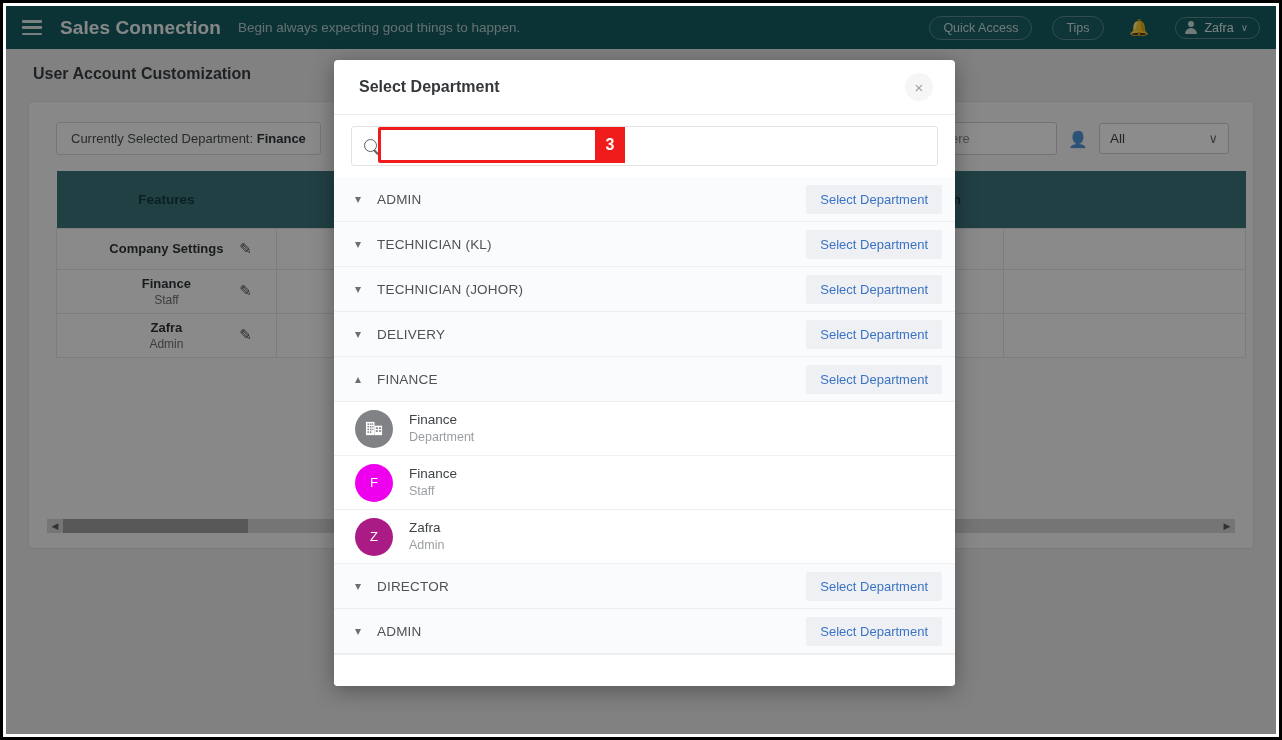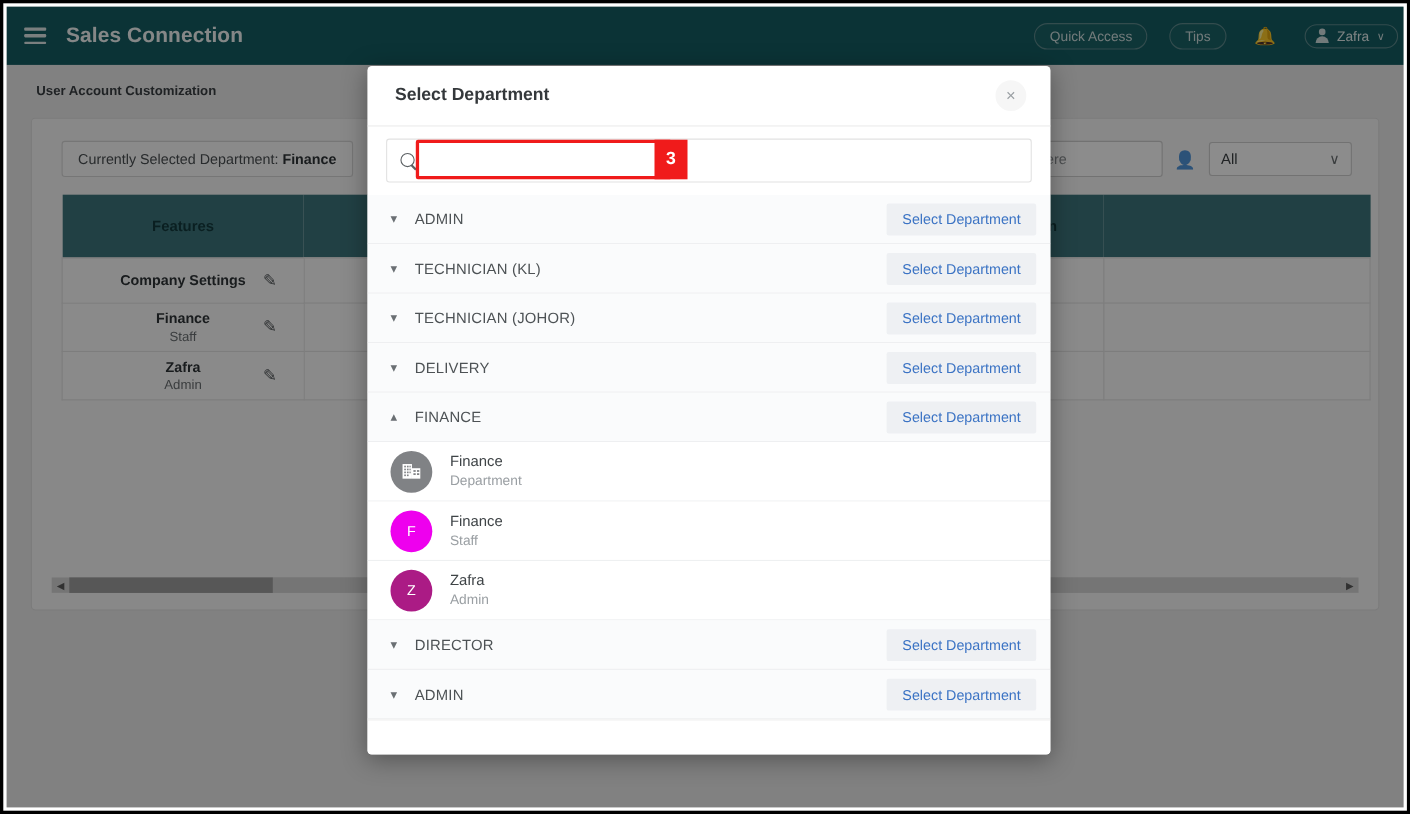--- a/index.html
+++ b/index.html
@@ -17,24 +17,24 @@
     border:3px solid #000;
   }
 
   
   .app {
     position:absolute; inset:3px;
     background:#ececec;
     overflow:hidden;
   }
   .topbar {
-    height:53px;
+    height:43px;
     background:#145e63;
     display:flex; align-items:center;
-    padding:0 5px 0 16px;
+    padding:0 16px 0 16px;
     color:#ffffff;
   }
   .hamburger { width:20px; height:15px; display:flex; flex-direction:column; justify-content:space-between; cursor:pointer; }
   .hamburger i { display:block; height:2.5px; background:#dfe7e7; border-radius:1px; }
   .brand { font-size:19px; font-weight:bold; margin-left:18px; letter-spacing:.1px; color:#f2f6f6; }
   .tagline { font-size:13.5px; margin-left:17px; color:#b8cdcd; font-weight:normal; }
   .topbar-right { margin-left:auto; display:flex; align-items:center; gap:20px; }
   .pill {
     border:1px solid #5d8a8d; border-radius:13px;
     padding:4px 13px; font-size:12.5px; color:#cfdfdf;
@@ -47,21 +47,21 @@
     display:flex; align-items:center; gap:7px;
   }
   .avatar-mini {
     width:13px; height:13px; position:relative; display:inline-block;
   }
   .avatar-mini::before { content:""; position:absolute; left:3.5px; top:0; width:6px; height:6px; border-radius:50%; background:#cfdfdf; }
   .avatar-mini::after  { content:""; position:absolute; left:0.5px; top:7px; width:12px; height:6px; border-radius:6px 6px 0 0; background:#cfdfdf; }
   .caret-sm { font-size:10px; color:#cfdfdf; }
 
   .page-title {
-    font-size:12px; font-weight:bold; color:#3a3f43;
+    font-size:16px; font-weight:bold; color:#3a3f43;
     padding:16px 0 0 27px;
   }
   .card {
     margin:18px 22px 0 22px;
     background:#f7f7f7;
     border:1px solid #e0e0e0;
     border-radius:4px;
     height:448px;
     position:relative;
     overflow:hidden;
@@ -210,20 +210,21 @@
 
   <div class="app">
 
     <div class="topbar">
       <div class="hamburger">
           <i></i>
           <i></i>
           <i></i>
         </div>
       <div class="brand">Sales Connection</div>
+      <div class="tagline">Begin always expecting good things to happen.</div>
       <div class="topbar-right">
         <div class="pill">Quick Access</div>
         <div class="pill">Tips</div>
         <div class="bell">🔔</div>
         <div class="userchip">
           <span class="avatar-mini"></span>
           <span>Zafra</span>
           <span class="caret-sm">∨</span>
         </div>
       </div>

